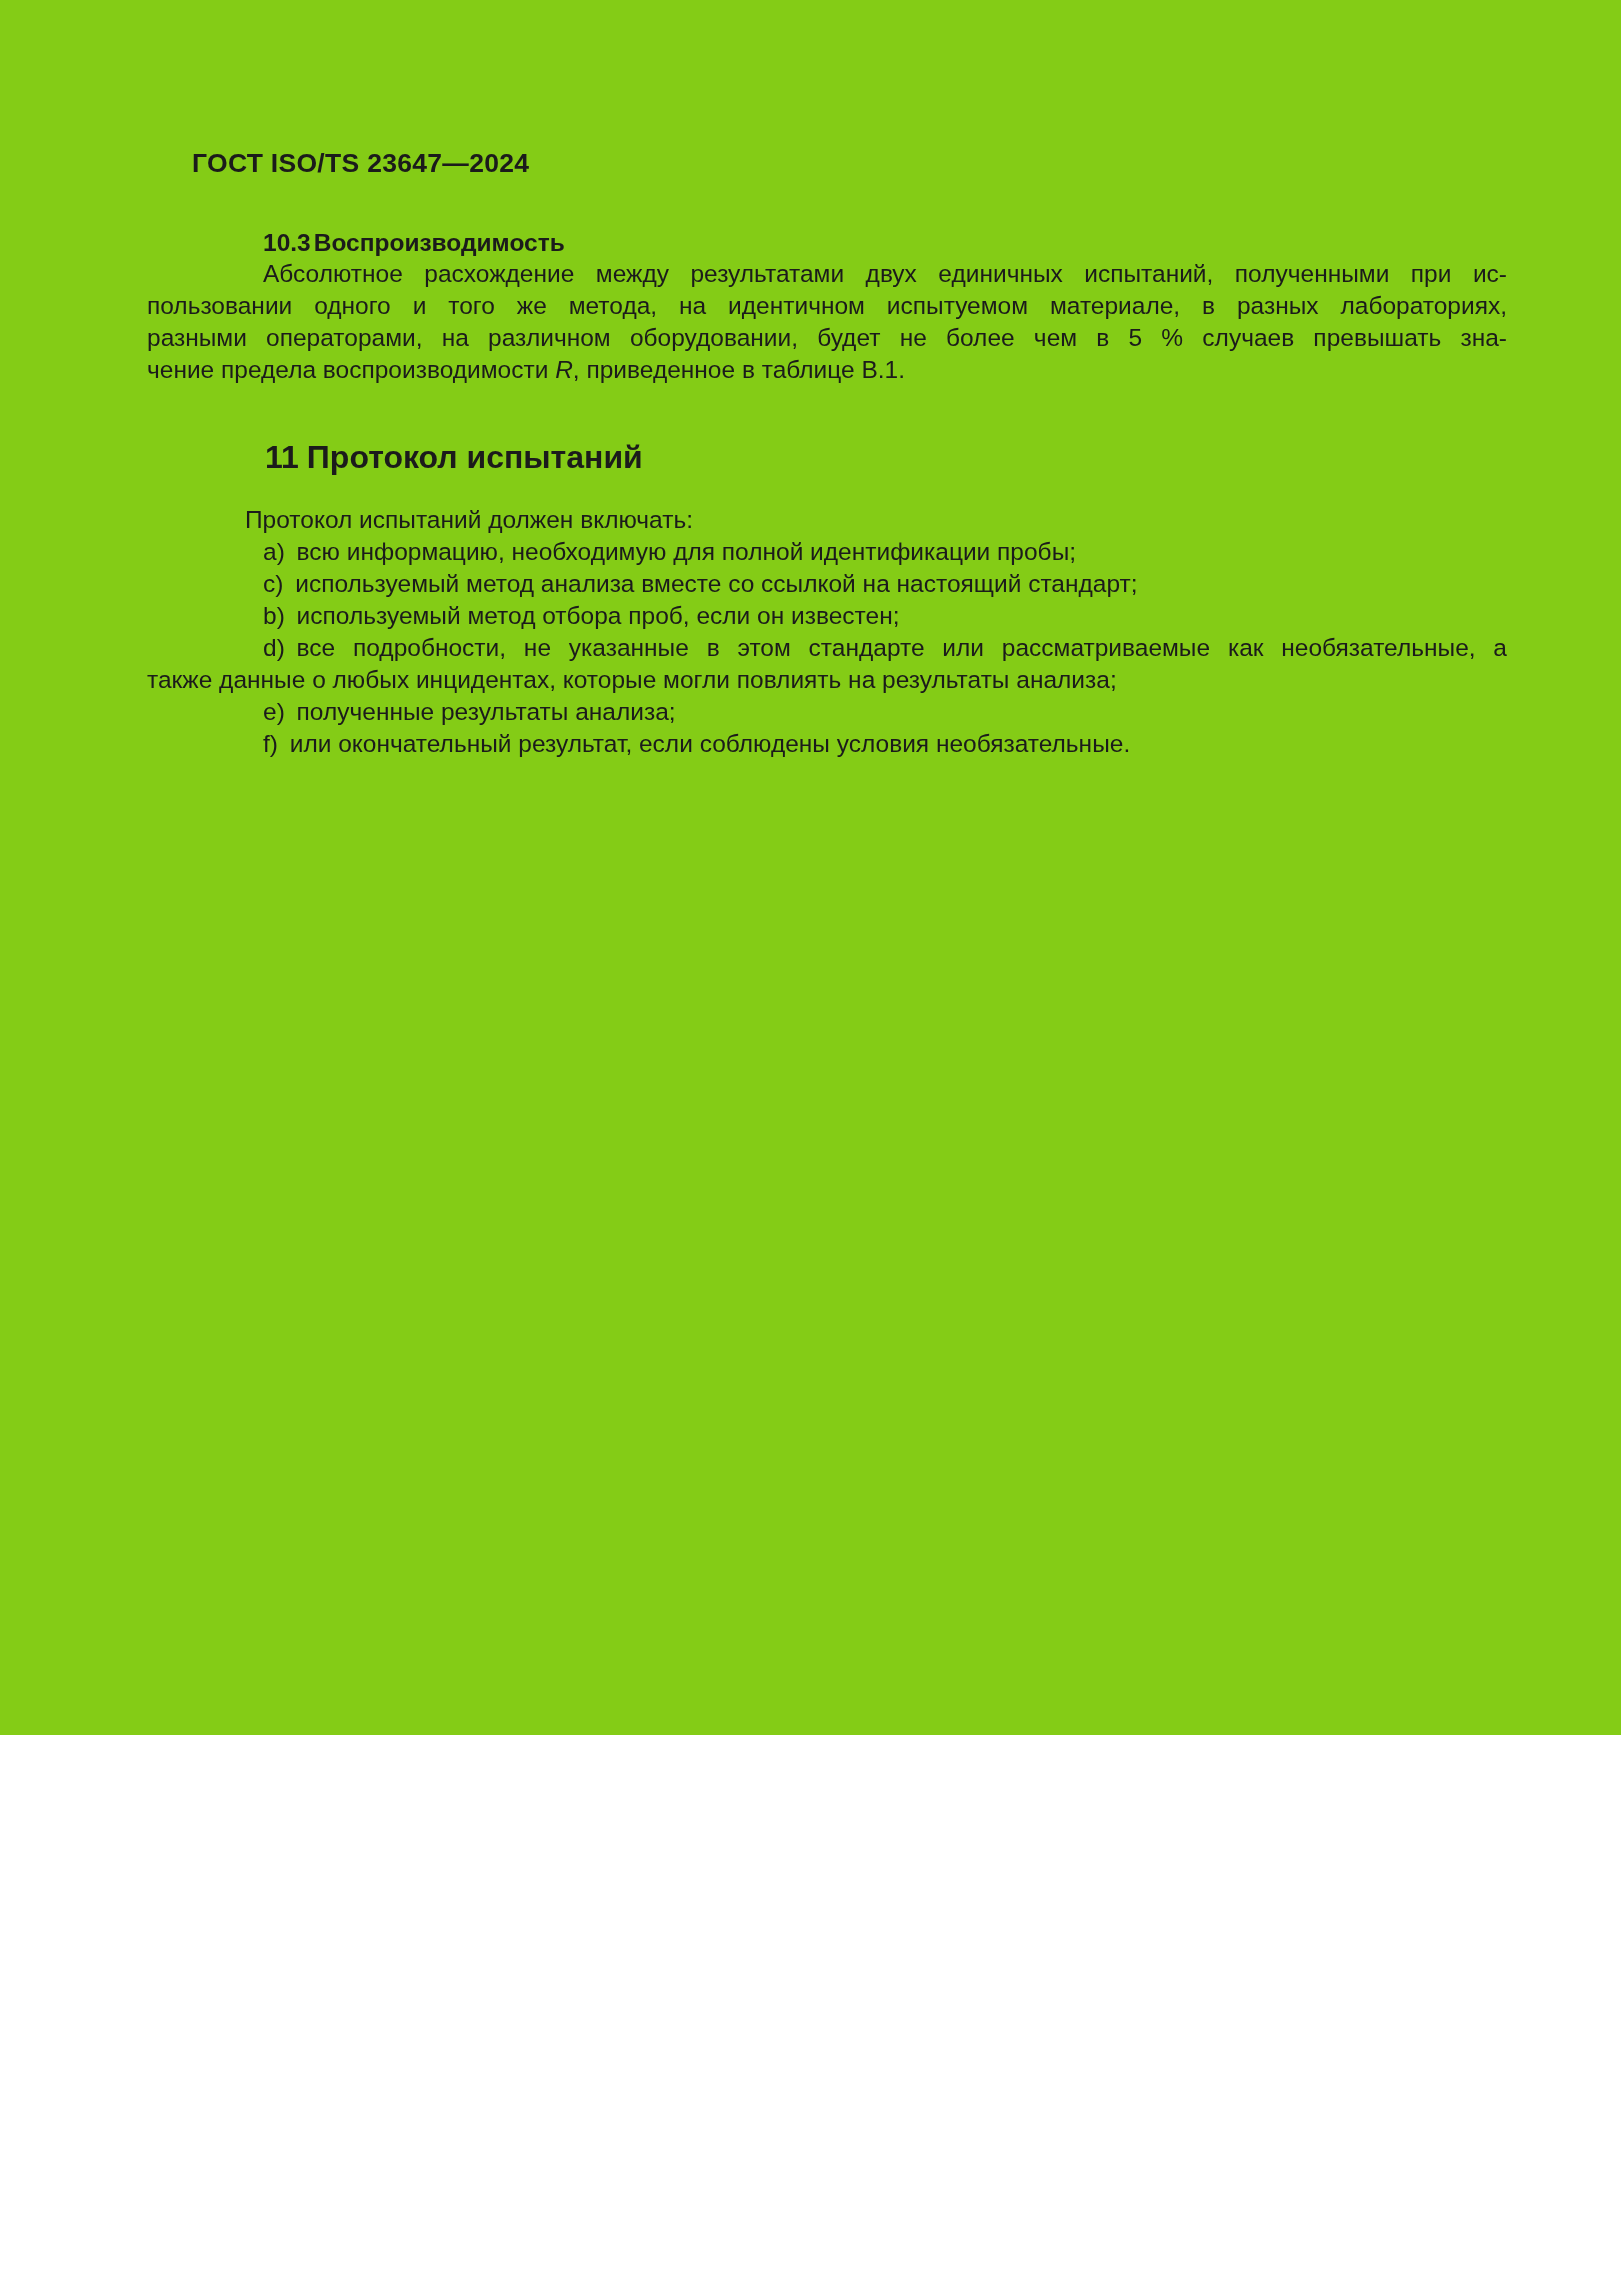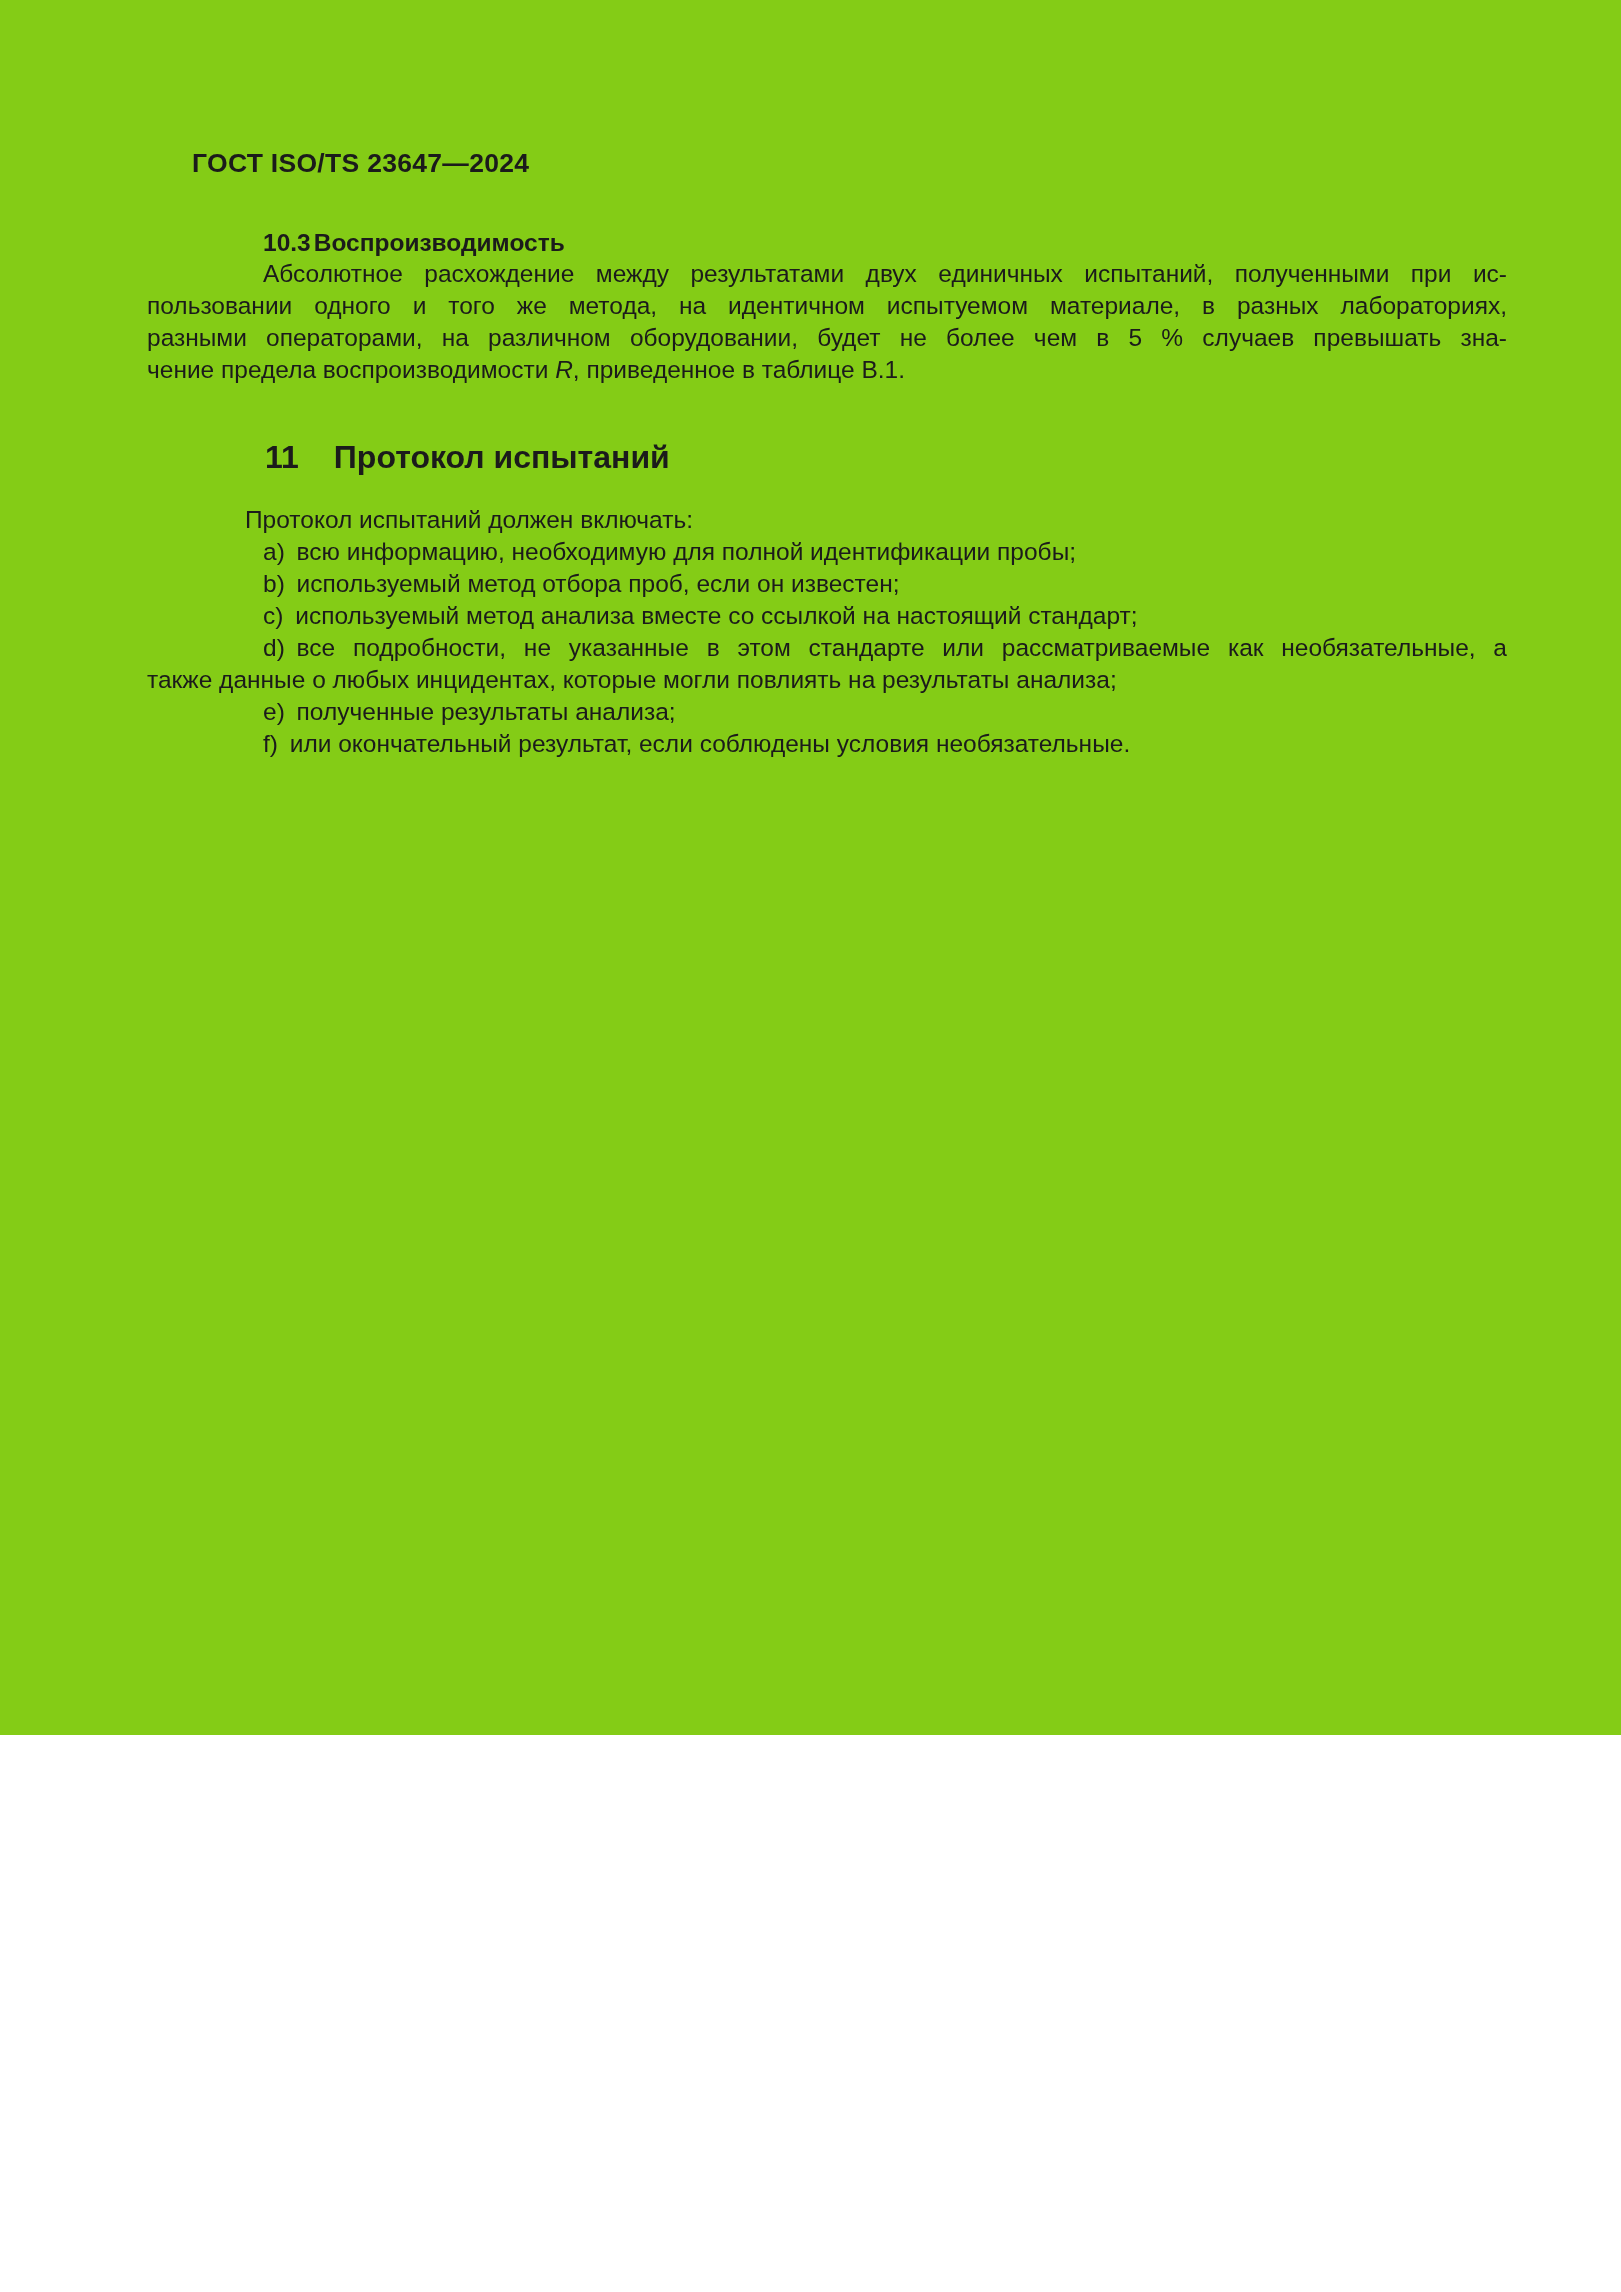--- a/index.html
+++ b/index.html
@@ -34,21 +34,21 @@
   .h2 .num { margin-right: 3px; }
   .h1 {
     position: absolute;
     left: 265px;
     top: 441px;
     font-size: 32px;
     font-weight: bold;
     line-height: 1;
     white-space: nowrap;
   }
-  .h1 .num { margin-right: 35px; }
+  .h1 .num { margin-right: 8px; }
   .para {
     position: absolute;
     left: 147px;
     top: 258px;
     width: 1360px;
     font-size: 24.5px;
     line-height: 32px;
   }
   .jline {
     text-align: justify;
@@ -115,23 +115,23 @@
   <div class="h1">
     <span class="num">11</span><span>Протокол испытаний</span>
   </div>
 
   <div class="intro">Протокол испытаний должен включать:</div>
 
   <div class="list">
 
     <div class="li-single"><span class="li-label">a)</span><span>всю информацию, необходимую для полной идентификации пробы;</span></div>
 
+    <div class="li-single"><span class="li-label">c)</span><span>используемый метод анализа вместе со ссылкой на настоящий стандарт;</span></div>
+
     <div class="li-single"><span class="li-label">b)</span><span>используемый метод отбора проб, если он известен;</span></div>
-
-    <div class="li-single"><span class="li-label">c)</span><span>используемый метод анализа вместе со ссылкой на настоящий стандарт;</span></div>
 
     <div class="li-wrap-first"><span class="li-label">d)</span><span>все подробности, не указанные в этом стандарте или рассматриваемые как необязательные, а</span></div>
     <div class="plainline"><span>также данные о любых инцидентах, которые могли повлиять на результаты анализа;</span></div>
 
     <div class="li-single"><span class="li-label">e)</span><span>полученные результаты анализа;</span></div>
 
     <div class="li-single"><span class="li-label">f)</span><span>или окончательный результат, если соблюдены условия необязательные.</span></div>
   </div>
 
   <div class="page-number">6</div>

